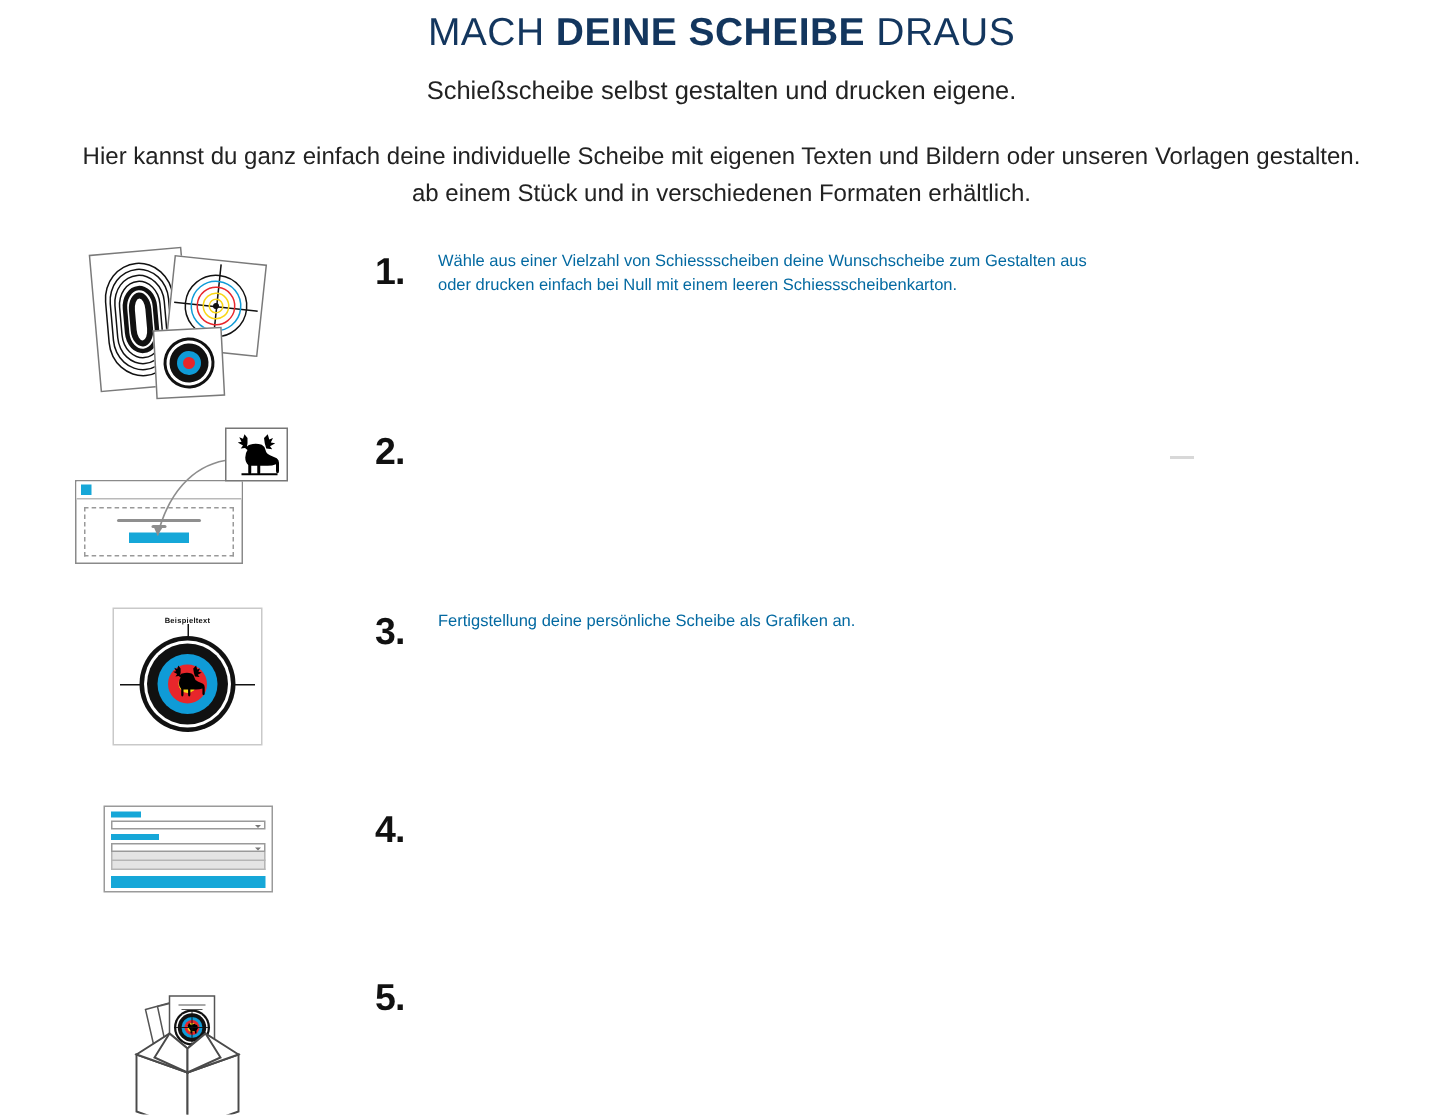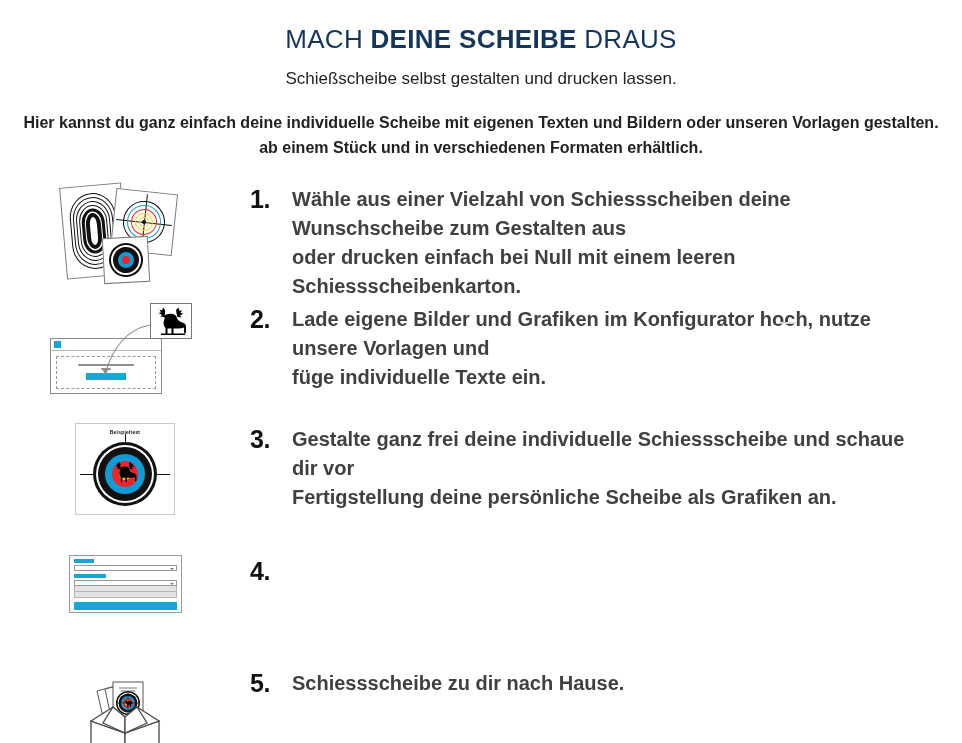--- a/index.html
+++ b/index.html
@@ -11,21 +11,21 @@
     height: 743px;
     background: #ffffff;
     font-family: "Liberation Sans", sans-serif;
     color: #1a1a1a;
     overflow: hidden;
     position: relative;
   }
 
   
   .header {
-    padding-top: 20px;
+    padding-top: 2px;
     text-align: center;
   }
   .page-title {
     font-size: 26px;
     letter-spacing: 0.3px;
     color: #13365e;
     font-weight: 400;
     margin: 0;
     padding: 4px 0 0 0;
     line-height: 1.2;
@@ -39,21 +39,20 @@
     margin: 14px 0 0 0;
     font-weight: 400;
   }
   .intro {
     font-size: 16px;
     color: #222222;
     margin: 22px auto 0 auto;
     width: 930px;
     line-height: 1.55;
     text-align: center;
-    font-weight: bold;
   }
 
   
   .steps {
     margin-top: 14px;
     position: relative;
   }
   .step {
     display: flex;
     align-items: flex-start;
@@ -72,26 +71,25 @@
     width: 42px;
     flex: 0 0 42px;
     font-size: 25px;
     font-weight: 700;
     color: #111111;
     text-align: left;
     padding-top: 2px;
     letter-spacing: -0.5px;
   }
   .step-text {
-    font-size: 20px;
+    font-size: 11px;
     line-height: 1.45;
-    color: #404040;
+    color: #0369a1;
     padding-top: 2px;
     max-width: 640px;
-    font-weight: bold;
   }
   .step-text .l2 { display: block; }
 
   
   .rings {
     border-radius: 50%;
     position: relative;
   }
 
   
@@ -217,21 +215,21 @@
   
   .fig5 { position: relative; width: 105px; height: 108px; }
 </style>
 </head>
 <body>
 
 <div class="header">
   <h1 class="page-title">
     <span>MACH </span><span class="strong">DEINE SCHEIBE</span><span> DRAUS</span>
   </h1>
-  <p class="subtitle">Schießscheibe selbst gestalten und drucken lassen.</p>
+  <p class="subtitle">Schießscheibe selbst gestalten und drucken eigene.</p>
   <p class="intro">
     <span>Hier kannst du ganz einfach deine individuelle Scheibe mit eigenen Texten und Bildern oder unseren Vorlagen gestalten.</span><br>
     <span>ab einem Stück und in verschiedenen Formaten erhältlich.</span>
   </p>
 </div>
 
 <div class="steps">
 
   <div class="step" style="top:8px;">
     <div class="step-figure">
@@ -308,24 +306,20 @@
               <path d="M22 6 L18 1 L16 7 L11 5 L14 11 L9 12 L16 16 L13 20 L21 19 L22 13 Z"></path>
               <path d="M44 6 L49 1 L51 8 L56 6 L53 12 L59 13 L52 17 L55 21 L47 20 L45 13 Z"></path>
               <path d="M25 15 q8 -3 16 0 q4 2 5 7 q1 5 6 7 l9 4 q3 2 3 6 l0 11 q0 3 -2 3 q-2 0 -2 -3 l0 -9 q-5 2 -11 2 l-10 0 l0 9 q0 3 -2 3 q-2 0 -2 -3 l0 -9 l-8 0 l0 9 q0 3 -2 3 q-2 0 -2 -3 l0 -10 q-4 -4 -4 -10 q0 -6 3 -10 q-4 -2 -5 -6 q3 1 5 1 q1 -2 3 -2 z"></path>
               <rect x="14" y="53" width="48" height="3"></rect>
             </g>
           </svg>
         </div>
       </div>
     </div>
     <div class="step-num">2.</div>
-    <div class="step-text">
-      <span>Lade eigene Bilder und Grafiken im Konfigurator hoch, nutze unsere Vorlagen und</span>
-      <span class="l2">füge individuelle Texte ein.</span>
-    </div>
   </div>
 
   <div class="step" style="top:248px;">
     <div class="step-figure">
       <div class="fig3">
         <div class="fig3-label">Beispieltext</div>
 
         <div style="position:absolute;left:4px;right:4px;top:50px;height:1px;background:#111;"></div>
         <div style="position:absolute;top:10px;bottom:8px;left:50%;width:1px;background:#111;"></div>
         <div class="fig3-target">
@@ -340,21 +334,20 @@
               <path d="M22 6 L18 1 L16 7 L11 5 L14 11 L9 12 L16 16 L13 20 L21 19 L22 13 Z"></path>
               <path d="M44 6 L49 1 L51 8 L56 6 L53 12 L59 13 L52 17 L55 21 L47 20 L45 13 Z"></path>
               <path d="M25 15 q8 -3 16 0 q4 2 5 7 q1 5 6 7 l9 4 q3 2 3 6 l0 11 q0 3 -2 3 q-2 0 -2 -3 l0 -9 q-5 2 -11 2 l-10 0 l0 9 q0 3 -2 3 q-2 0 -2 -3 l0 -9 l-8 0 l0 9 q0 3 -2 3 q-2 0 -2 -3 l0 -10 q-4 -4 -4 -10 q0 -6 3 -10 q-4 -2 -5 -6 q3 1 5 1 q1 -2 3 -2 z"></path>
             </g>
           </svg>
         </div>
       </div>
     </div>
     <div class="step-num">3.</div>
     <div class="step-text">
-      <span>Gestalte ganz frei deine individuelle Schiessscheibe und schaue dir vor</span>
       <span class="l2">Fertigstellung deine persönliche Scheibe als Grafiken an.</span>
     </div>
   </div>
 
   <div class="step" style="top:380px;">
     <div class="step-figure">
       <div class="fig4">
         <div class="f4-label" style="width:20px;"></div>
         <div class="f4-select"></div>
         <div class="f4-label" style="width:32px;margin-top:1px;"></div>
@@ -404,18 +397,17 @@
             <polygon points="18,54 40,40 52,50 52,66"></polygon>
             <polygon points="86,54 64,40 52,50 52,66"></polygon>
             <polygon points="40,40 52,50 52,66 30,56"></polygon>
             <polygon points="64,40 52,50 52,66 74,56"></polygon>
           </g>
         </svg>
       </div>
     </div>
     <div class="step-num">5.</div>
     <div class="step-text">
-      <span class="l2">Schiessscheibe zu dir nach Hause.</span>
     </div>
   </div>
 
   <div style="position:absolute;left:780px;top:147px;width:16px;height:2px;background:#d8d8d8;"></div>
 </div>
 
 </body></html>

